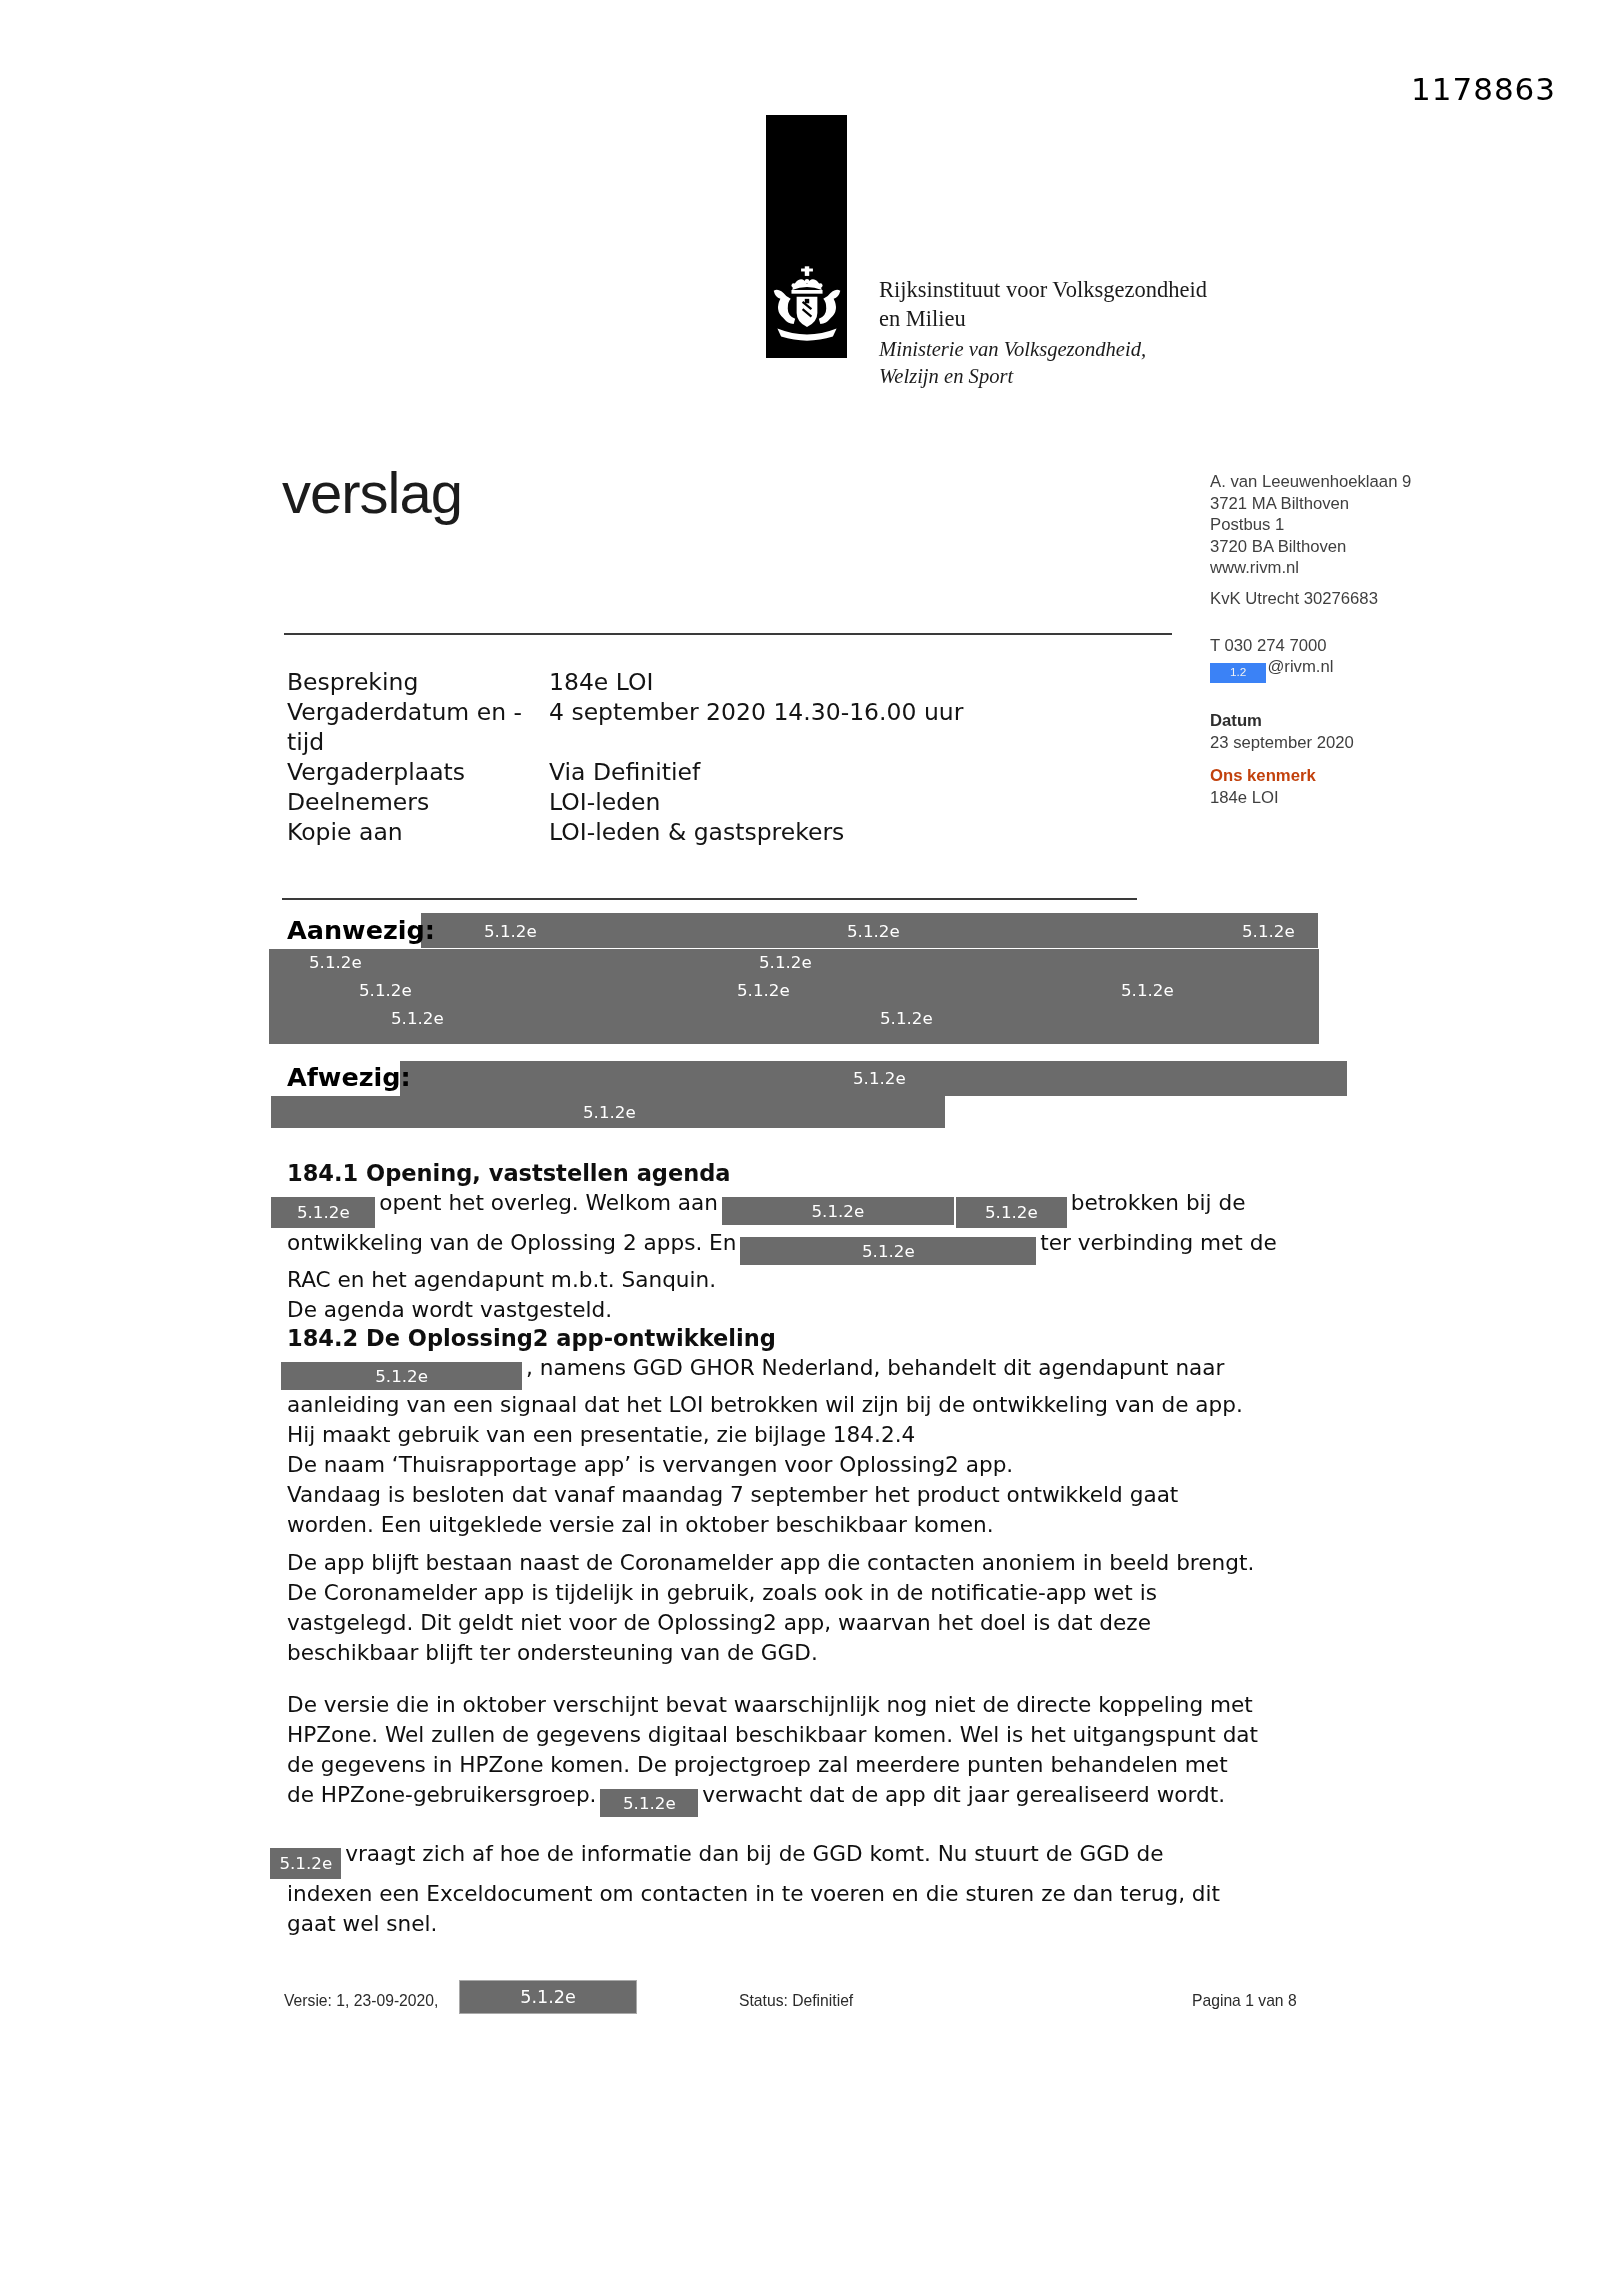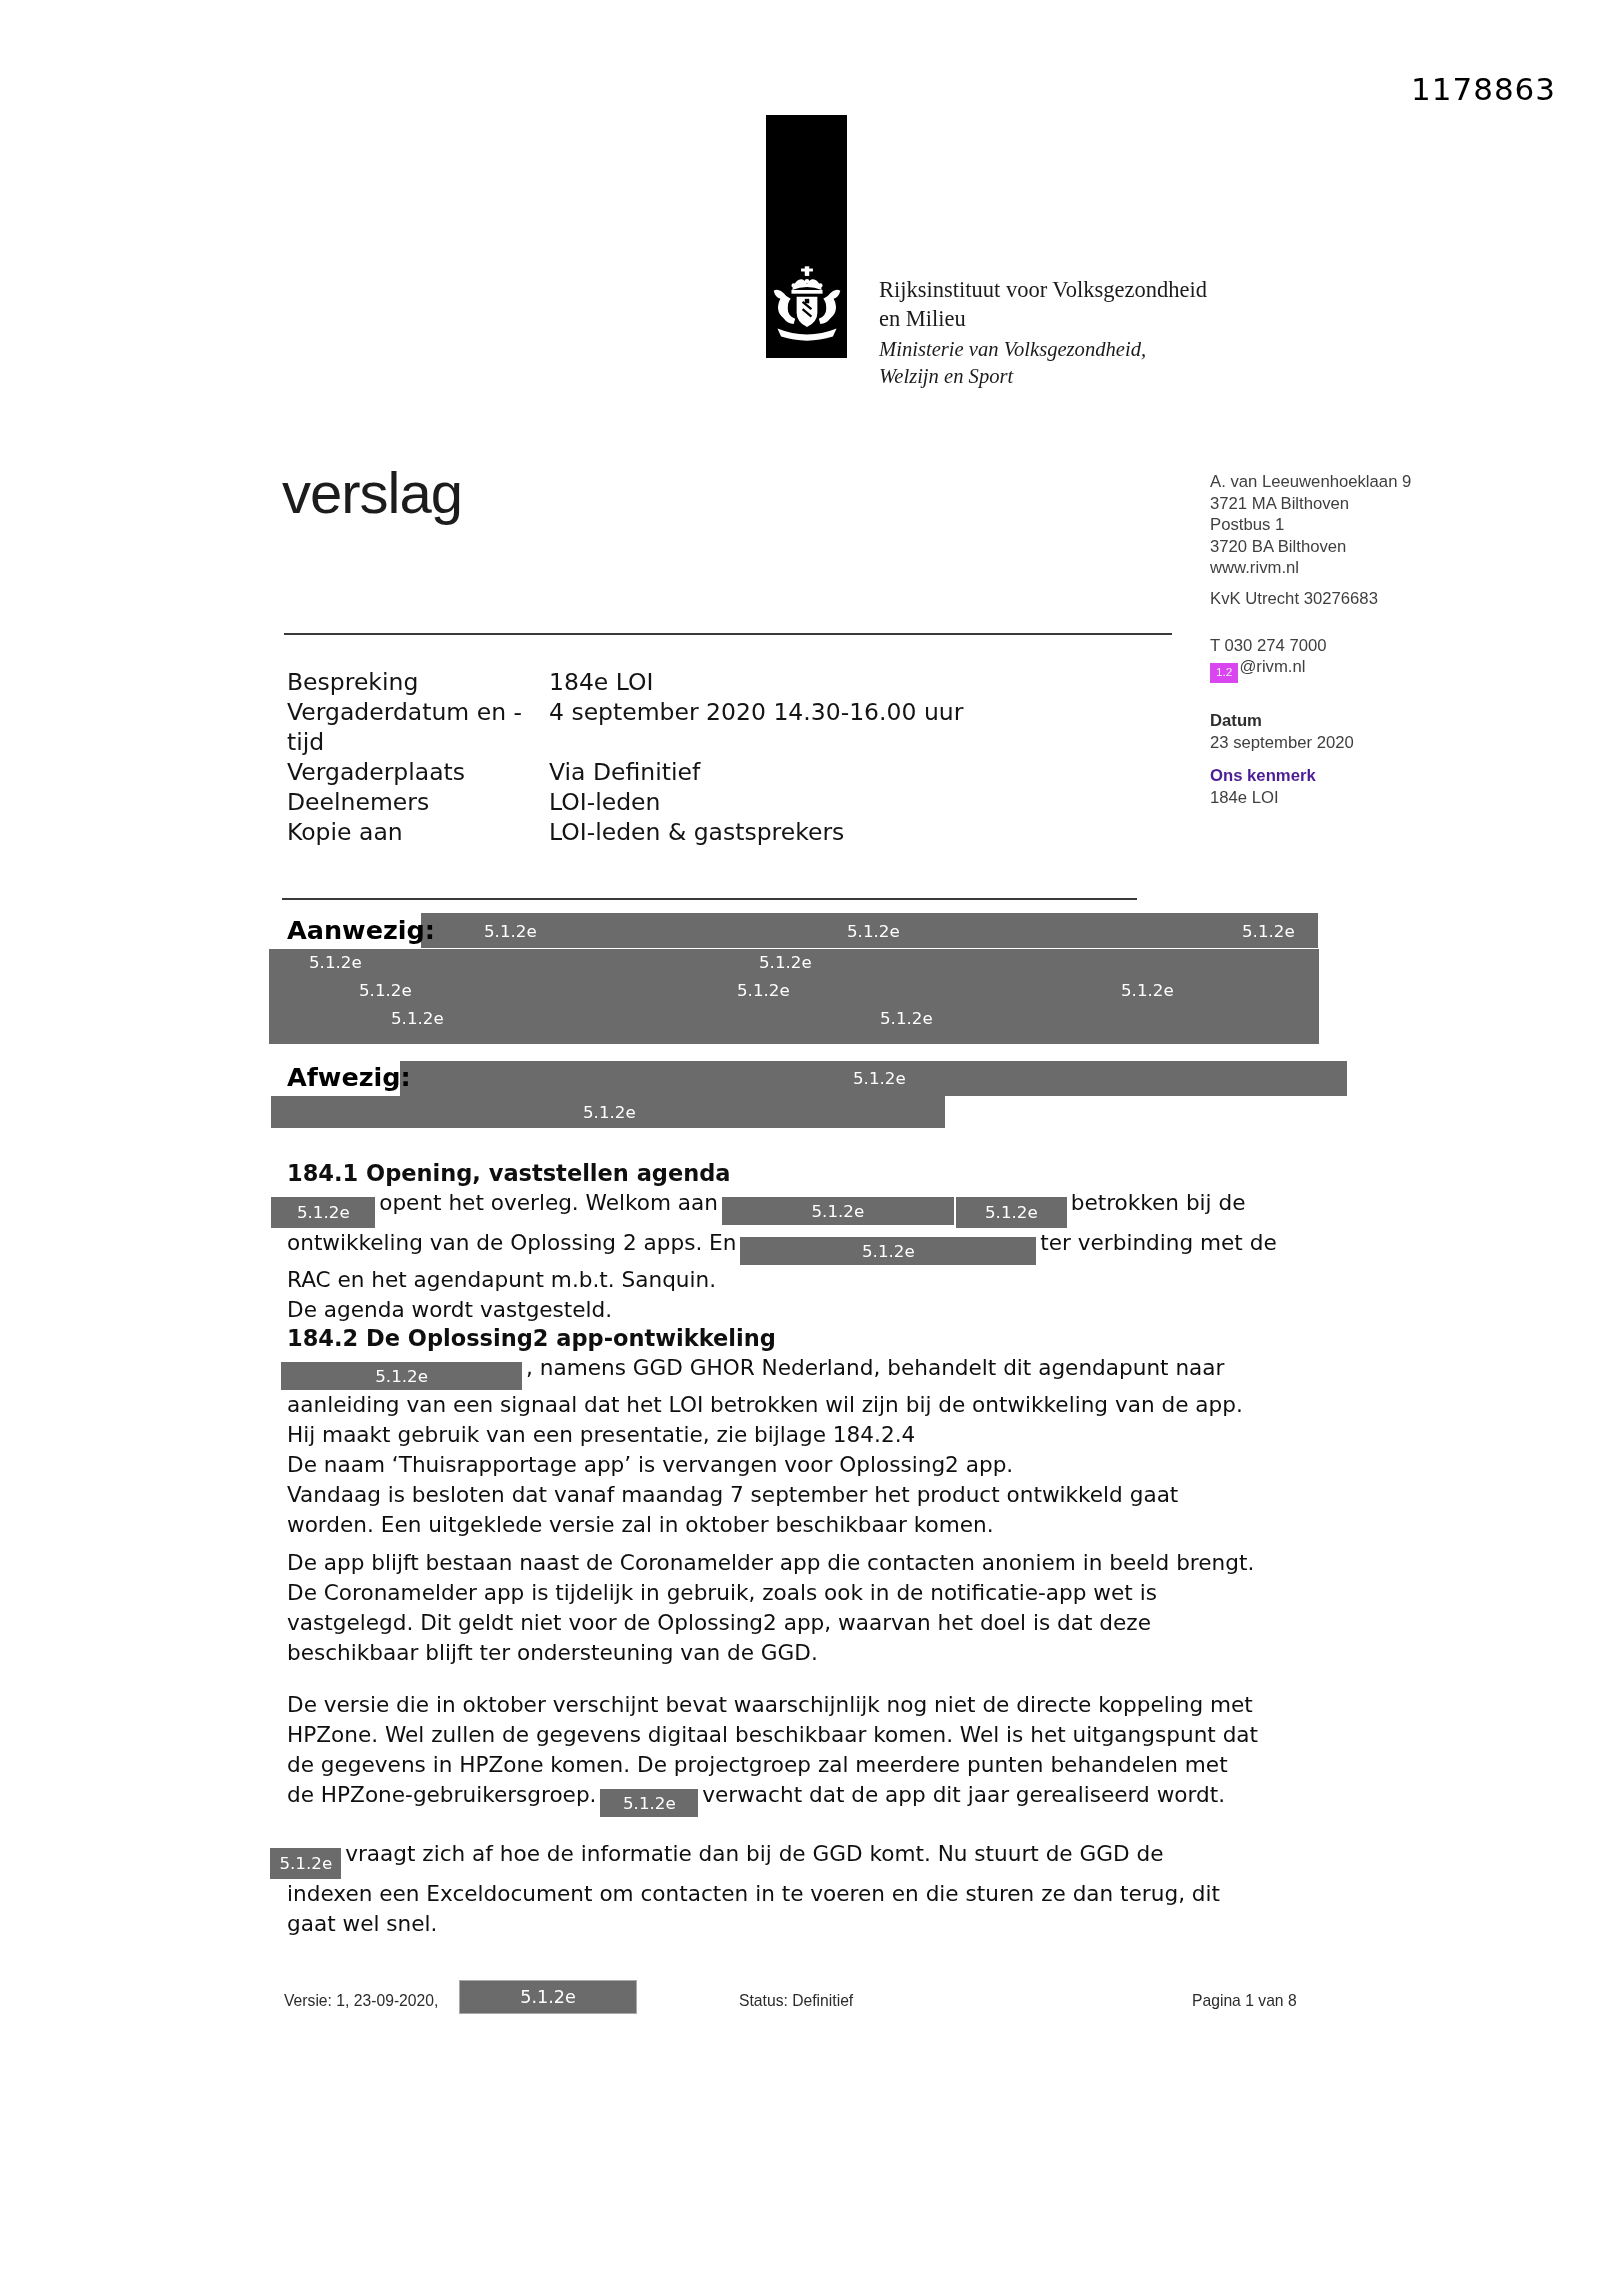--- a/index.html
+++ b/index.html
@@ -20,23 +20,23 @@
   
   .page-title{position:absolute;left:282px;top:459px;font-family:"Liberation Sans",sans-serif;
               font-size:58px;letter-spacing:-1px;color:#1c1c1c;}
 
   
   .sidebar{position:absolute;left:1210px;top:471px;width:225px;
            font-family:"Liberation Sans",sans-serif;font-size:16.7px;line-height:21.6px;color:#3f3f3f;white-space:nowrap;}
   .sidebar .kvk{margin-top:8.8px;}
   .sidebar .phone{margin-top:25.5px;}
   .sidebar .slabel{margin-top:27.4px;font-weight:bold;color:#2e2e2e;}
-  .sidebar .slabel2{margin-top:11.8px;font-weight:bold;color:#4c1d95;}
-  .rmini{display:inline-block;background:#d946ef;color:#f2f2f2;font-size:11.8px;height:19.6px;
-         line-height:19.6px;padding:0 6px;vertical-align:-3.9px;margin-right:1px;}
+  .sidebar .slabel2{margin-top:11.8px;font-weight:bold;color:#c2410c;}
+  .rmini{display:inline-block;background:#3b82f6;color:#f2f2f2;font-size:11.8px;height:19.6px;
+         line-height:19.6px;padding:0 20px;vertical-align:-3.9px;margin-right:1px;}
 
   
   .rule{position:absolute;height:2px;background:#3a3a3a;}
 
   
   .details{position:absolute;left:287px;top:667px;font-size:23.5px;line-height:30px;color:#141414;white-space:nowrap;}
   .drow{display:flex;}
   .dlabel{width:262px;flex:0 0 262px;}
 
   

